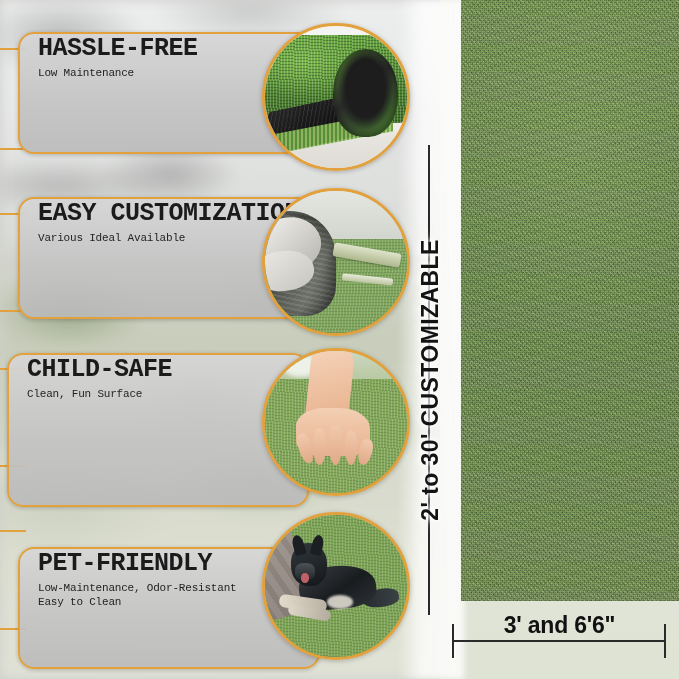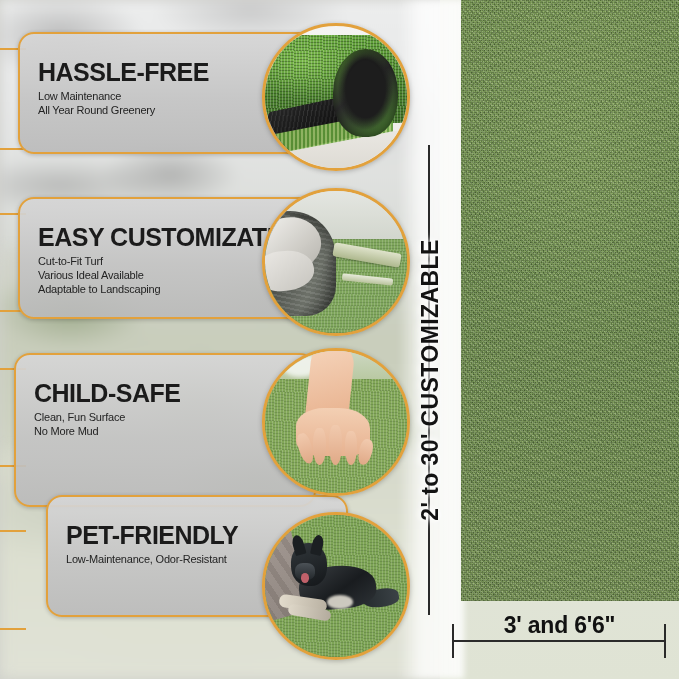--- a/index.html
+++ b/index.html
@@ -82,22 +82,23 @@
       repeating-linear-gradient(67deg, rgba(30,50,20,.18) 0 1px, rgba(0,0,0,0) 1px 4px);
   }
 
   
   .card {
     position:absolute;
     background:linear-gradient(180deg, rgba(214,214,214,.93) 0%, rgba(196,196,196,.92) 55%, rgba(186,186,186,.90) 100%);
     border:2px solid #E2A13C;
     border-radius:16px;
     box-shadow:0 1px 4px rgba(0,0,0,.22);
-    padding:25px 14px 8px 18px;
+    padding:2px 14px 8px 18px;
     z-index:4;
+    font-family:Liberation Mono, monospace;
   }
   .card-title {
     font-weight:bold;
     font-size:25px;
     line-height:1.05;
     letter-spacing:-.5px;
     color:#1b1b1b;
     white-space:nowrap;
     margin-bottom:4px;
   }
@@ -380,79 +381,76 @@
   <div class="stub" style="left:0px;  top:310px; width:26px;"></div>
   <div class="stub" style="left:0px;  top:368px; width:26px;"></div>
   <div class="stub" style="left:0px;  top:465px; width:26px;"></div>
   <div class="stub" style="left:0px;  top:530px; width:26px;"></div>
   <div class="stub" style="left:0px;  top:628px; width:26px;"></div>
 
   <div class="card" style="left:18px; top:32px; width:302px; height:122px;">
     <div class="card-title">HASSLE-FREE</div>
     <div class="card-lines">
       <div class="card-line">Low Maintenance</div>
-      <div class="card-line">All Year Round Greenery</div>
     </div>
   </div>
   <div class="photo p1" style="left:262px; top:23px;">
     <div class="photo-inner">
       <div class="base"></div>
       <div class="roll"></div>
       <div class="backing"></div>
       <div class="fringe"></div>
       <div class="curl"></div>
     </div>
   </div>
 
   <div class="card" style="left:18px; top:197px; width:302px; height:122px;">
     <div class="card-title">EASY CUSTOMIZATION</div>
     <div class="card-lines">
-      <div class="card-line">Cut-to-Fit Turf</div>
       <div class="card-line">Various Ideal Available</div>
-      <div class="card-line">Adaptable to Landscaping</div>
     </div>
   </div>
   <div class="photo p2" style="left:262px; top:188px;">
     <div class="photo-inner">
       <div class="wall"></div>
       <div class="floor"></div>
       <div class="roll2"></div>
       <div class="glove"></div>
       <div class="glove2"></div>
       <div class="tool"></div>
       <div class="tool2"></div>
     </div>
   </div>
 
-  <div class="card" style="left:14px; top:353px; width:302px; height:154px;">
+  <div class="card" style="left:7px; top:353px; width:302px; height:154px;">
     <div class="card-title">CHILD-SAFE</div>
     <div class="card-lines">
       <div class="card-line">Clean, Fun Surface</div>
-      <div class="card-line">No More Mud</div>
     </div>
   </div>
   <div class="photo p3" style="left:262px; top:348px;">
     <div class="photo-inner">
       <div class="sky"></div>
       <div class="blob"></div>
       <div class="lawn"></div>
       <div class="arm"></div>
       <div class="palm"></div>
       <div class="fing f1"></div>
       <div class="fing f2"></div>
       <div class="fing f3"></div>
       <div class="fing f4"></div>
       <div class="fing f5"></div>
     </div>
   </div>
 
-  <div class="card" style="left:18px; top:495px; width:302px; height:122px;margin-left:28px;">
+  <div class="card" style="left:18px; top:547px; width:302px; height:122px;">
     <div class="card-title">PET-FRIENDLY</div>
     <div class="card-lines">
       <div class="card-line">Low-Maintenance, Odor-Resistant</div>
+      <div class="card-line">Easy to Clean</div>
     </div>
   </div>
   <div class="photo p4" style="left:262px; top:512px;">
     <div class="photo-inner">
       <div class="lawn4"></div>
       <div class="path"></div>
       <div class="tail"></div>
       <div class="body"></div>
       <div class="chest"></div>
       <div class="head"></div>

